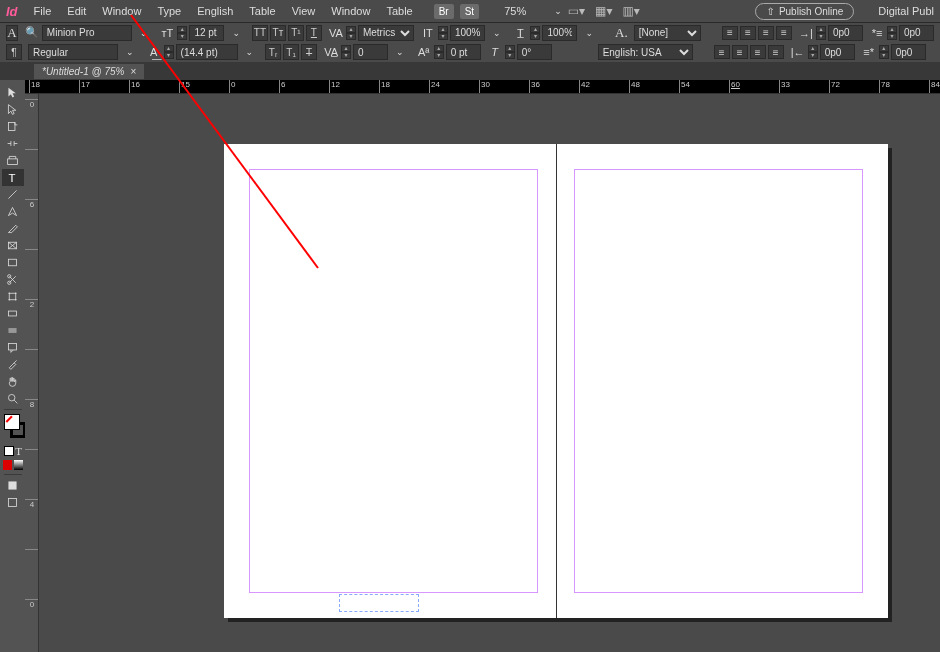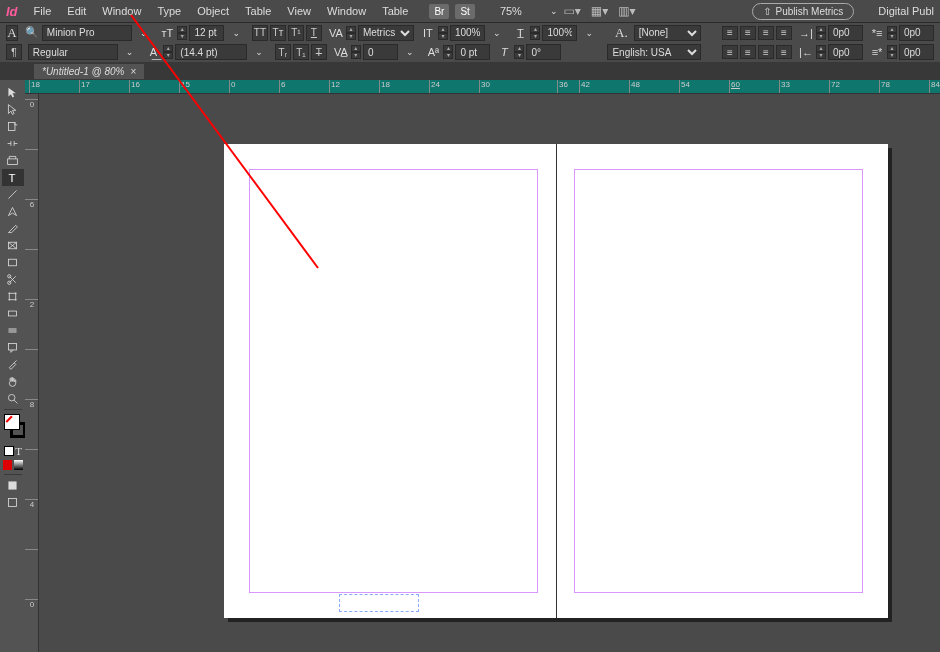--- a/index.html
+++ b/index.html
@@ -14,21 +14,21 @@
 .top-icons{display:flex;gap:10px;align-items:center;color:#bbb}
 .top-icons span{font-size:12px}
 .publish-btn{border:1px solid #aaa;border-radius:12px;padding:2px 10px;color:#ddd;font-size:10px;display:flex;align-items:center;gap:4px;margin-left:20px}
 .workspace-label{color:#ddd;font-size:11px;margin-left:24px}
 .control-panel{height:20px;background:#4a4a4a;border-top:1px solid #2a2a2a;display:flex;align-items:center;padding:0 6px;gap:6px}
 .control-panel2{height:20px;background:#4a4a4a;display:flex;align-items:center;padding:0 6px;gap:6px}
 .cp-icon{width:16px;height:16px;display:flex;align-items:center;justify-content:center;color:#ddd;font-size:11px}
 .cp-input{background:#3a3a3a;border:1px solid #2a2a2a;color:#ddd;font-size:10px;height:16px;padding:0 4px}
 .cp-input.font{width:90px}
 .cp-input.size{width:35px}
-.cp-input.wide{width:72px}
+.cp-input.wide{width:62px}
 .cp-select{background:#3a3a3a;border:1px solid #2a2a2a;color:#ddd;font-size:10px;height:16px}
 .cp-select.lang{width:95px}
 .cp-select.charstyle{width:95px}
 .cp-btn{width:16px;height:16px;background:#3a3a3a;display:flex;align-items:center;justify-content:center;color:#ccc;font-size:10px;border:1px solid #2a2a2a}
 .cp-letter{color:#ddd;font-size:13px;font-family:serif}
 .cp-group{display:flex;gap:2px;align-items:center}
 .stepper{display:flex;flex-direction:column}
 .stepper div{width:10px;height:7px;background:#3a3a3a;border:1px solid #2a2a2a;font-size:6px;color:#aaa;text-align:center;line-height:5px}
 .tab-bar{height:18px;background:#383838;display:flex;align-items:center;padding-left:34px}
 .doc-tab{background:#535353;color:#ddd;font-size:10px;padding:2px 8px;display:flex;align-items:center;gap:6px;font-style:italic}
@@ -37,21 +37,21 @@
 .toolbox{width:25px;background:#535353;display:flex;flex-direction:column;align-items:center;padding-top:4px;gap:0}
 .tool{width:22px;height:17px;display:flex;align-items:center;justify-content:center;color:#ddd;position:relative}
 .tool.selected{background:#333}
 .tool svg{width:13px;height:13px}
 .tool-sep{width:18px;height:1px;background:#3a3a3a;margin:2px 0}
 .swatch-area{width:22px;height:30px;position:relative;margin-top:2px}
 .swatch-fill{position:absolute;top:0;left:2px;width:16px;height:16px;background:#fff;border:1px solid #000}
 .swatch-fill::after{content:'';position:absolute;top:-2px;left:-2px;right:8px;bottom:8px;border-bottom:2px solid red;transform:rotate(-45deg);transform-origin:center}
 .swatch-stroke{position:absolute;top:8px;left:8px;width:16px;height:16px;border:3px solid #000;background:transparent}
 .mini-swatch{width:10px;height:10px;display:inline-block;margin:1px}
-.ruler-h{position:absolute;top:80px;left:25px;right:0;height:14px;background:#0f766e;border-bottom:1px solid #333;color:#bbb;font-size:8px;overflow:hidden}
+.ruler-h{position:absolute;top:80px;left:25px;right:0;height:14px;background:#000000;border-bottom:1px solid #333;color:#bbb;font-size:8px;overflow:hidden}
 .ruler-h-inner{position:relative;height:100%}
 .ruler-tick{position:absolute;top:0;height:14px;border-left:1px solid #888;padding-left:1px;font-size:8px;color:#ccc}
 .ruler-v{position:absolute;top:94px;left:25px;width:14px;bottom:0;background:#535353;border-right:1px solid #333;overflow:hidden}
 .ruler-v-inner{position:relative;width:100%}
 .ruler-vtick{position:absolute;left:0;width:14px;border-top:1px solid #888;font-size:8px;color:#ccc;text-align:center}
 .canvas-area{position:absolute;top:94px;left:39px;right:0;bottom:0;background:#4a4a4a;overflow:hidden}
 .spread{position:absolute;top:50px;left:185px;width:664px;height:474px;background:#fff;box-shadow:4px 4px 0 #222}
 .spine{position:absolute;top:0;left:332px;width:1px;height:100%;background:#333}
 .margin-box{position:absolute;border:1px solid #d896ff}
 .margin-left{top:25px;left:25px;width:289px;height:424px}
@@ -61,39 +61,39 @@
 </style>
 </head>
 <body>
 
 <div class="menubar">
   <span class="app-icon">Id</span>
   <span class="menu-item">File</span>
   <span class="menu-item">Edit</span>
   <span class="menu-item">Window</span>
   <span class="menu-item">Type</span>
-  <span class="menu-item">Object</span>
+  <span class="menu-item">English</span>
   <span class="menu-item">Table</span>
   <span class="menu-item">View</span>
   <span class="menu-item">Window</span>
   <span class="menu-item">Table</span>
   <span style="width:10px"></span>
   <span class="menu-badge">Br</span>
   <span class="menu-badge">St</span>
   <span class="zoom-display">75%</span>
   <span class="dropdown-arrow">⌄</span>
   <div class="top-icons">
     <span>▭▾</span>
     <span>▦▾</span>
     <span>▥▾</span>
   </div>
   <div class="menu-spacer"></div>
   <div class="publish-btn">
     <span>⇧</span>
-    <span>Publish Metrics</span>
+    <span>Publish Online</span>
   </div>
   <span class="workspace-label">Digital Publ</span>
 </div>
 
 <div class="control-panel">
   <div class="cp-btn">
       <span class="cp-letter">A</span>
     </div>
   <div class="cp-group">
     <span class="cp-icon">🔍</span>
@@ -238,21 +238,21 @@
     <div class="stepper">
         <div>▴</div>
         <div>▾</div>
       </div>
     <input class="cp-input size" value="0p0" style="">
   </div>
 </div>
 
 <div class="tab-bar">
   <div class="doc-tab">
-    <span>*Untitled-1 @ 80%</span>
+    <span>*Untitled-1 @ 75%</span>
     <span class="close">×</span>
   </div>
 </div>
 
 <div class="workspace">
   <div class="toolbox">
     <div class="tool">
         <svg viewBox="0 0 16 16">
           <path d="M3 2 L3 13 L6 10 L8 14 L10 13 L8 9 L12 9 Z" fill="#ddd"></path>
         </svg>
@@ -391,21 +391,21 @@
       <div class="ruler-tick" style="left: 4px;">18</div>
       <div class="ruler-tick" style="left: 54px;">17</div>
       <div class="ruler-tick" style="left: 104px;">16</div>
       <div class="ruler-tick" style="left: 154px;">15</div>
       <div class="ruler-tick" style="left: 204px;">0</div>
       <div class="ruler-tick" style="left: 254px;">6</div>
       <div class="ruler-tick" style="left: 304px;">12</div>
       <div class="ruler-tick" style="left: 354px;">18</div>
       <div class="ruler-tick" style="left: 404px;">24</div>
       <div class="ruler-tick" style="left: 454px;">30</div>
-      <div class="ruler-tick" style="left: 532px;">36</div>
+      <div class="ruler-tick" style="left: 504px;">36</div>
       <div class="ruler-tick" style="left: 554px;">42</div>
       <div class="ruler-tick" style="left: 604px;">48</div>
       <div class="ruler-tick" style="left: 654px;">54</div>
       <div class="ruler-tick" style="left: 704px; text-decoration: underline;">60</div>
       <div class="ruler-tick" style="left: 754px;">33</div>
       <div class="ruler-tick" style="left: 804px;">72</div>
       <div class="ruler-tick" style="left: 854px;">78</div>
       <div class="ruler-tick" style="left: 904px;">84</div>
     </div>
 </div>

